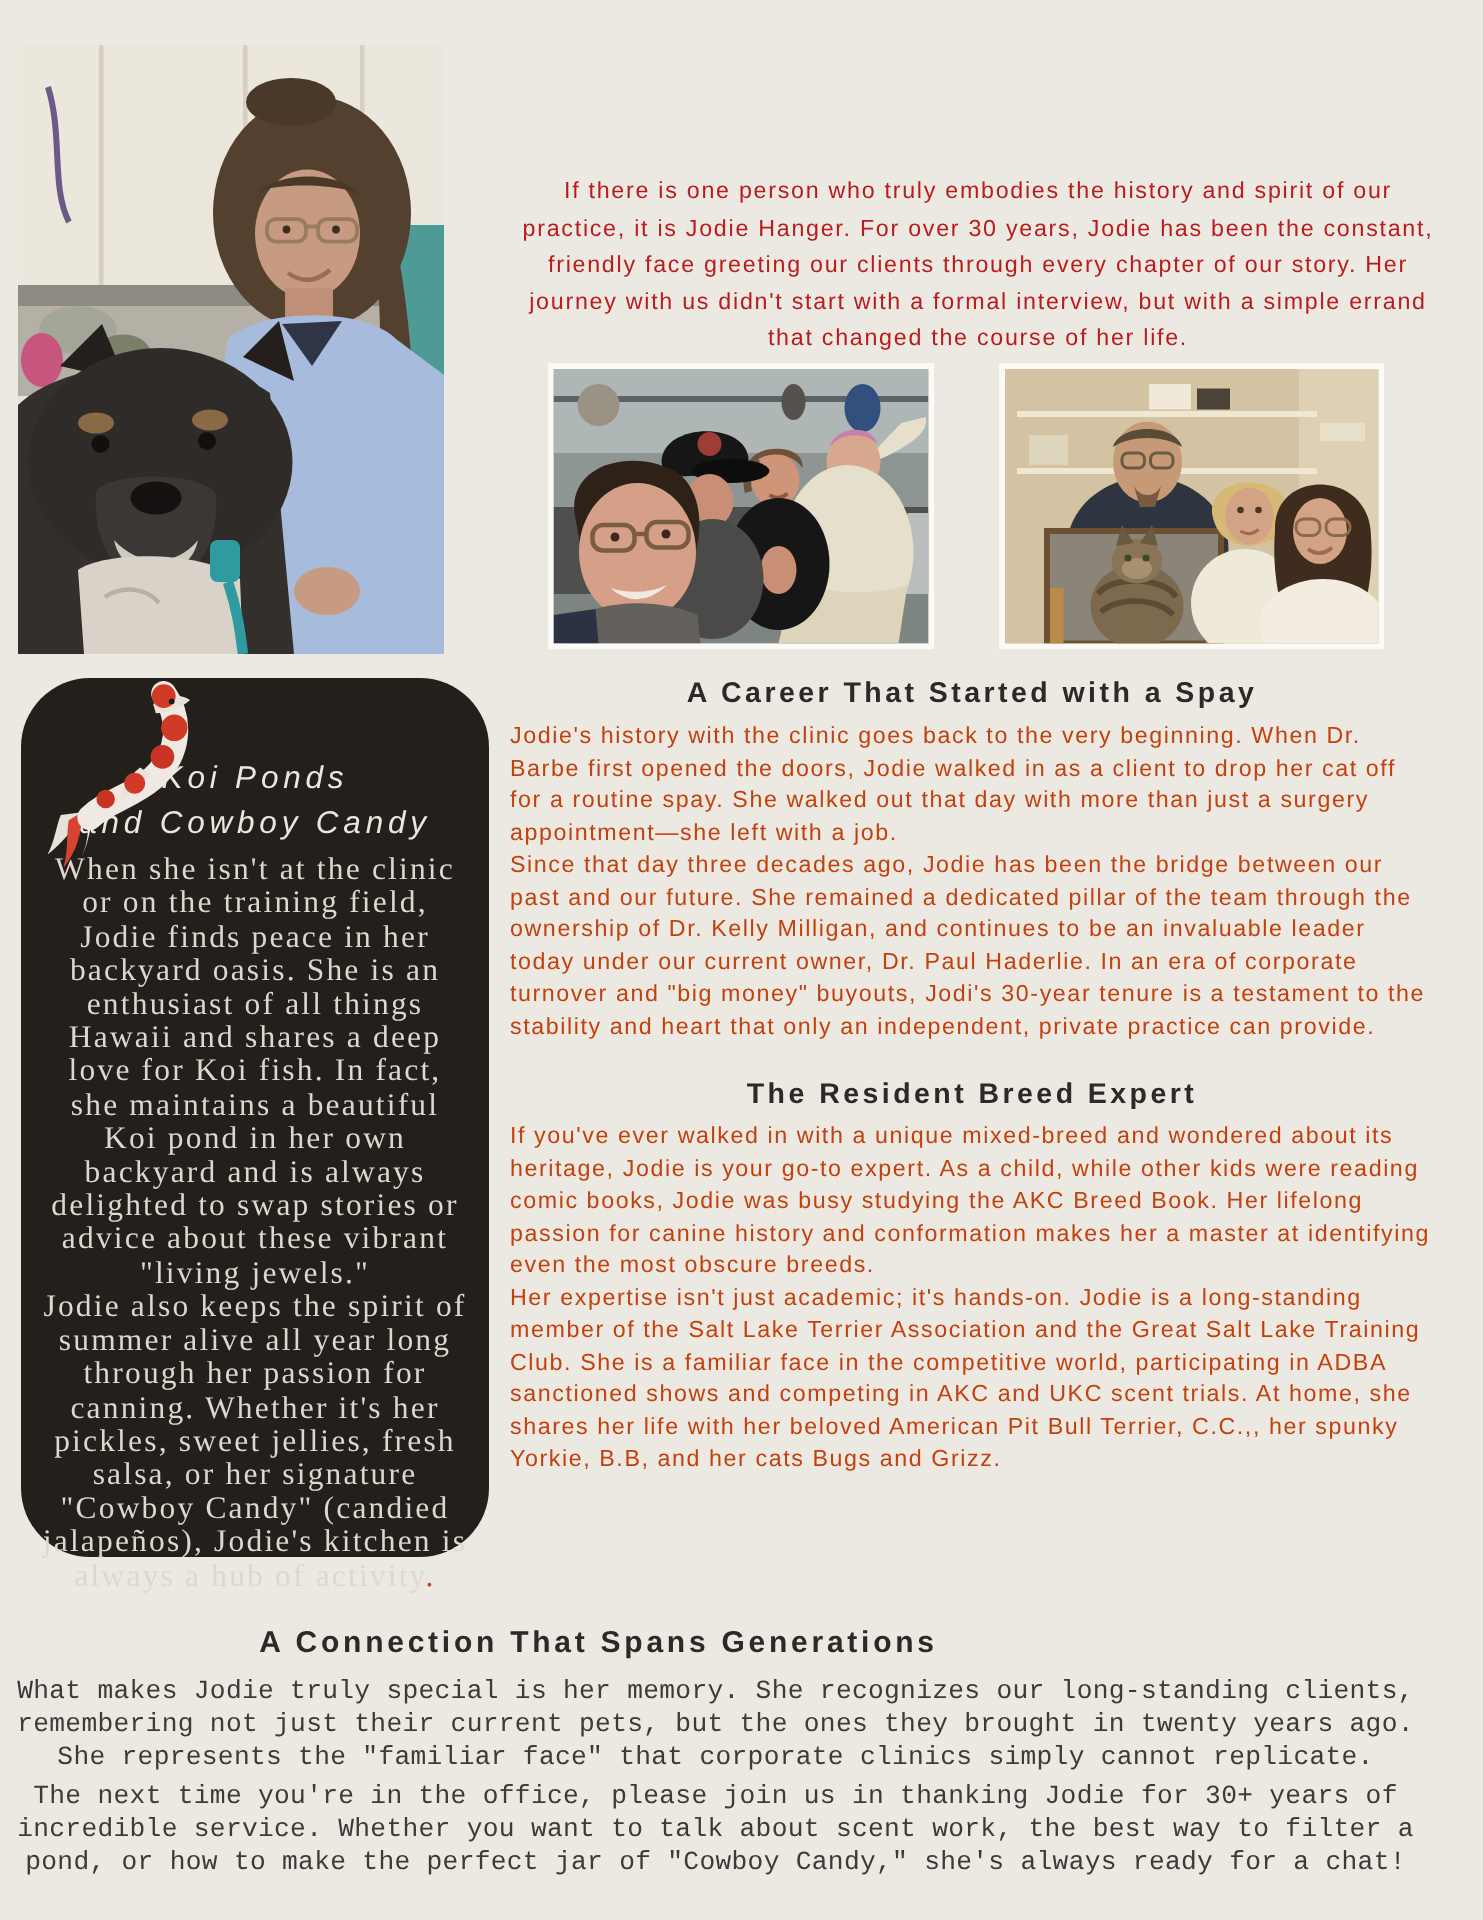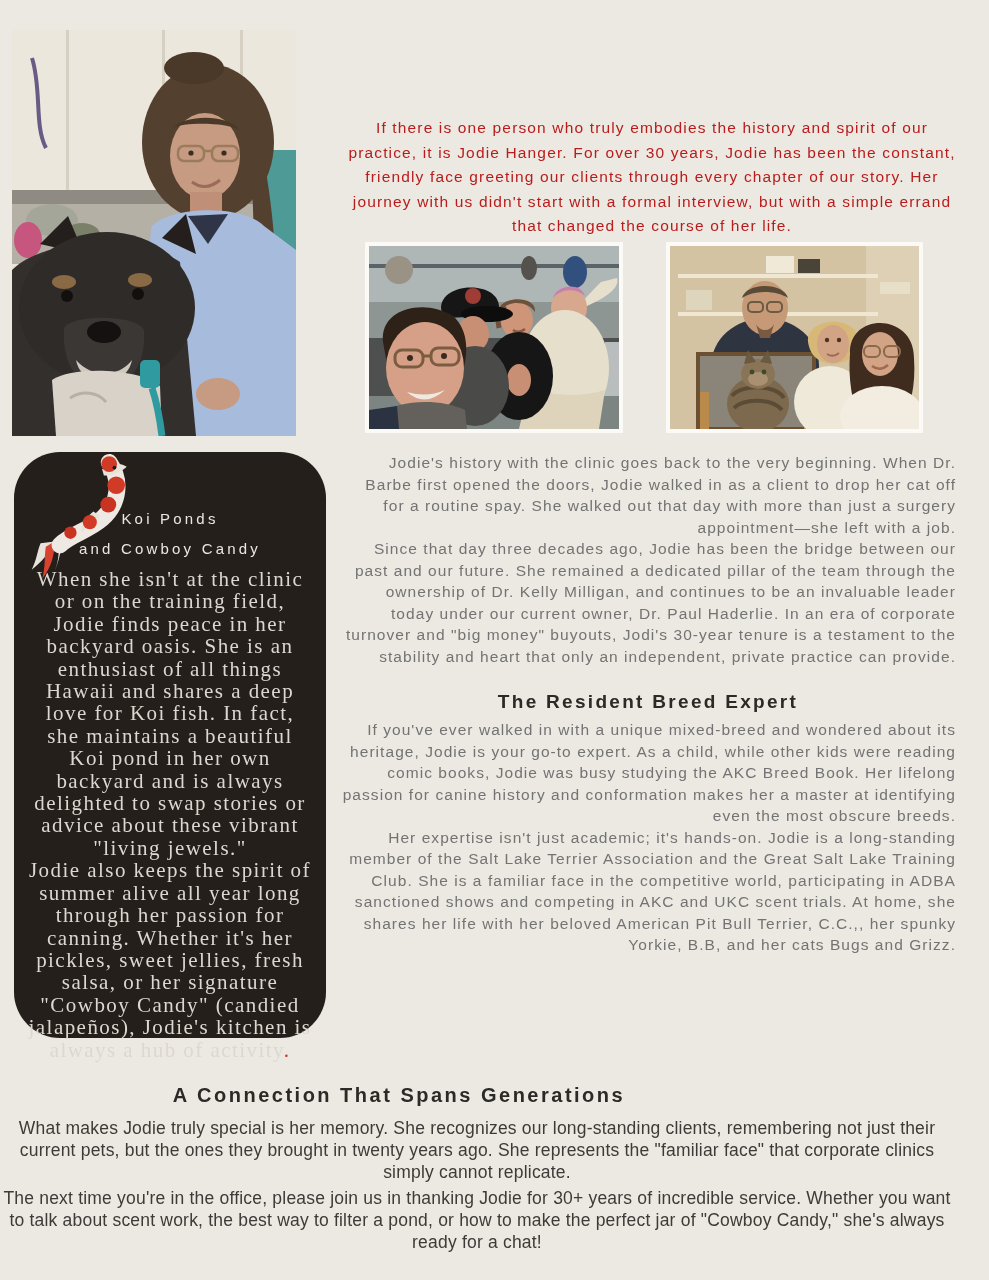--- a/index.html
+++ b/index.html
@@ -24,43 +24,43 @@
     position:absolute; left:342px; top:116px; width:620px; margin:0;
     text-align:center; font-size:15.5px; line-height:24.5px; letter-spacing:1.15px; color:#b91c1c;
   }
 
   .right-col { position:absolute; left:340px; top:452px; width:616px; }
   .section-heading {
     margin:0 0 6px; text-align:center; font-weight:bold;
     font-size:19px; letter-spacing:2.3px; color:#2b2a27;
   }
   .section-heading.second { margin-top:24px; }
-  .right-col p { margin:0; font-size:15.5px; line-height:21.5px; letter-spacing:1.05px; color:#737373;text-align:right; }
+  .right-col p { margin:0; font-size:15.5px; line-height:21.5px; letter-spacing:1.05px; color:#c2410c; }
 
   .sidebar {
     position:absolute; left:14px; top:452px; width:312px; height:586px;
     background:#241f1a; border-radius:46px; color:#dcd8d1;
   }
   .koi { position:absolute; left:8px; top:-2px; width:118px; height:132px; }
   .sidebar-heading {
     margin:52px 0 4px; text-align:center; font-weight:normal;
-    font-size:15px; line-height:30px; letter-spacing:3.2px; color:#eae7e1;
+    font-size:21px; line-height:30px; letter-spacing:3.2px; color:#eae7e1;font-style:italic;
   }
   .sidebar-heading span { display:block; }
   .sidebar p {
     margin:0; padding:0 13px; text-align:center;
     font-size:21px; line-height:22.4px; letter-spacing:1.45px;font-family:Liberation Serif, serif;
   }
   .red-period { color:#c33b28; }
 
   .connection { position:absolute; left:0; top:1084px; width:798px; text-align:center; }
   .connection .section-heading { font-size:20px; letter-spacing:2.5px; margin-bottom:10px; }
   .connection p {
     margin:4px auto; width:954px;
-    font-size:17.5px; line-height:22px; letter-spacing:0.2px; color:#3d3b38;
+    font-size:17.5px; line-height:22px; letter-spacing:0.2px; color:#3d3b38;font-family:Liberation Mono, monospace;
   }
 </style>
 </head>
 <body>
 
 <div class="page">
 
   <div class="photo" id="photo-portrait">
     <svg viewBox="0 0 284 406" preserveAspectRatio="none">
       <rect width="284" height="406" fill="#e9e4d9"></rect>
@@ -246,20 +246,21 @@
     </svg>
     <h2 class="sidebar-heading">
       <span>Koi Ponds</span>
       <span>and Cowboy Candy</span>
     </h2>
     <p class="p1">When she isn't at the clinic or on the training field, Jodie finds peace in her backyard oasis. She is an enthusiast of all things Hawaii and shares a deep love for Koi fish. In fact, she maintains a beautiful Koi pond in her own backyard and is always delighted to swap stories or advice about these vibrant "living jewels."</p>
     <p><span>Jodie also keeps the spirit of summer alive all year long through her passion for canning. Whether it's her pickles, sweet jellies, fresh salsa, or her signature "Cowboy Candy" (candied jalapeños), Jodie's kitchen is always a hub of activity</span><span class="red-period">.</span></p>
   </aside>
 
   <div class="right-col">
+    <h3 class="section-heading">A Career That Started with a Spay</h3>
     <p>Jodie's history with the clinic goes back to the very beginning. When Dr. Barbe first opened the doors, Jodie walked in as a client to drop her cat off for a routine spay. She walked out that day with more than just a surgery appointment—she left with a job.</p>
     <p>Since that day three decades ago, Jodie has been the bridge between our past and our future. She remained a dedicated pillar of the team through the ownership of Dr. Kelly Milligan, and continues to be an invaluable leader today under our current owner, Dr. Paul Haderlie. In an era of corporate turnover and "big money" buyouts, Jodi's 30-year tenure is a testament to the stability and heart that only an independent, private practice can provide.</p>
 
     <h3 class="section-heading second">The Resident Breed Expert</h3>
     <p>If you've ever walked in with a unique mixed-breed and wondered about its heritage, Jodie is your go-to expert. As a child, while other kids were reading comic books, Jodie was busy studying the AKC Breed Book. Her lifelong passion for canine history and conformation makes her a master at identifying even the most obscure breeds.</p>
     <p>Her expertise isn't just academic; it's hands-on. Jodie is a long-standing member of the Salt Lake Terrier Association and the Great Salt Lake Training Club. She is a familiar face in the competitive world, participating in ADBA sanctioned shows and competing in AKC and UKC scent trials. At home, she shares her life with her beloved American Pit Bull Terrier, C.C.,, her spunky Yorkie, B.B, and her cats Bugs and Grizz.</p>
   </div>
 
   <div class="connection">
     <h3 class="section-heading">A Connection That Spans Generations</h3>

